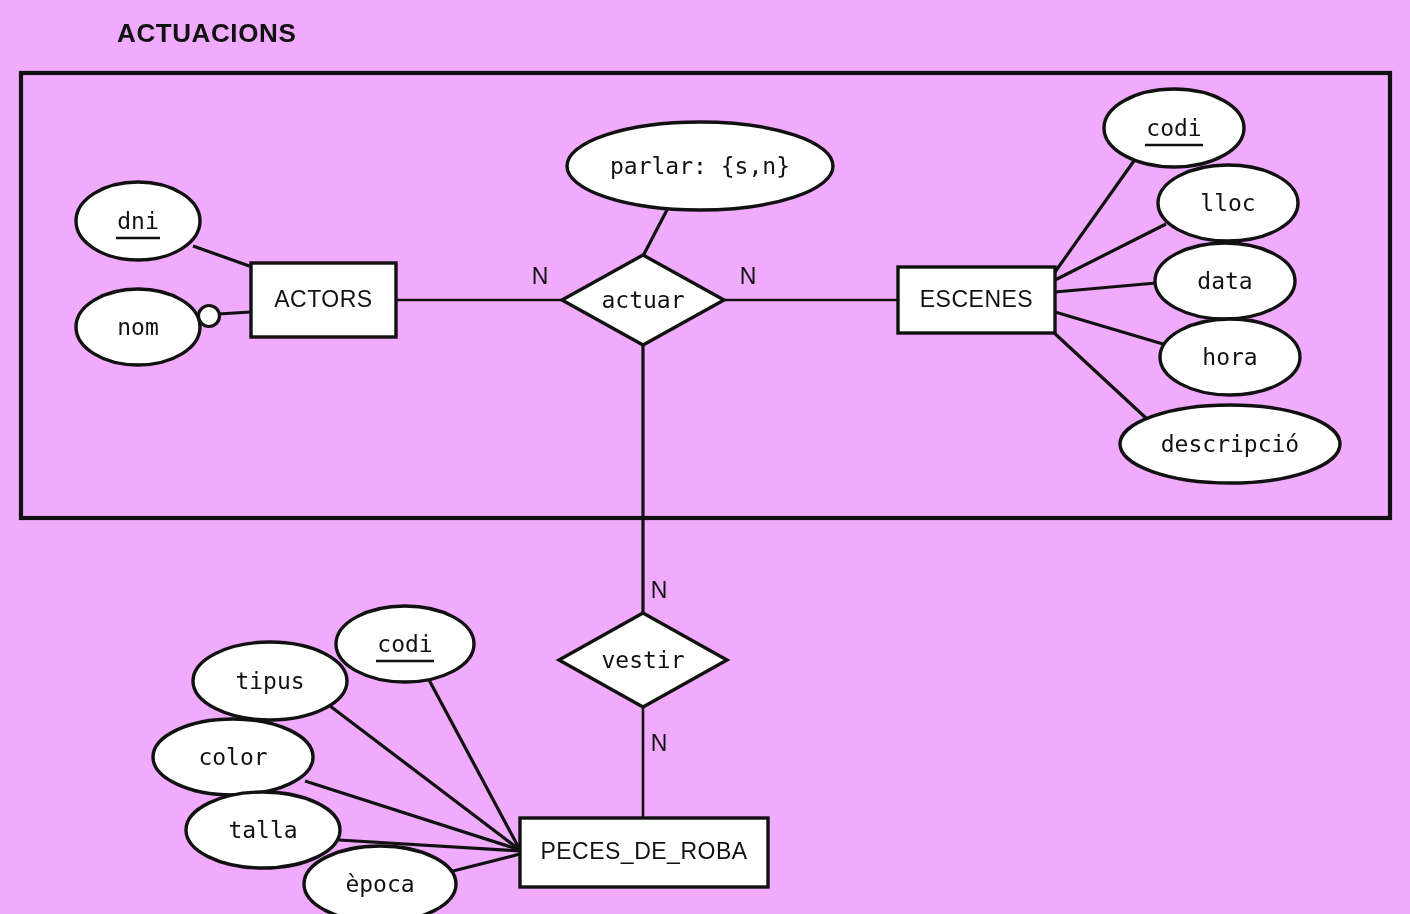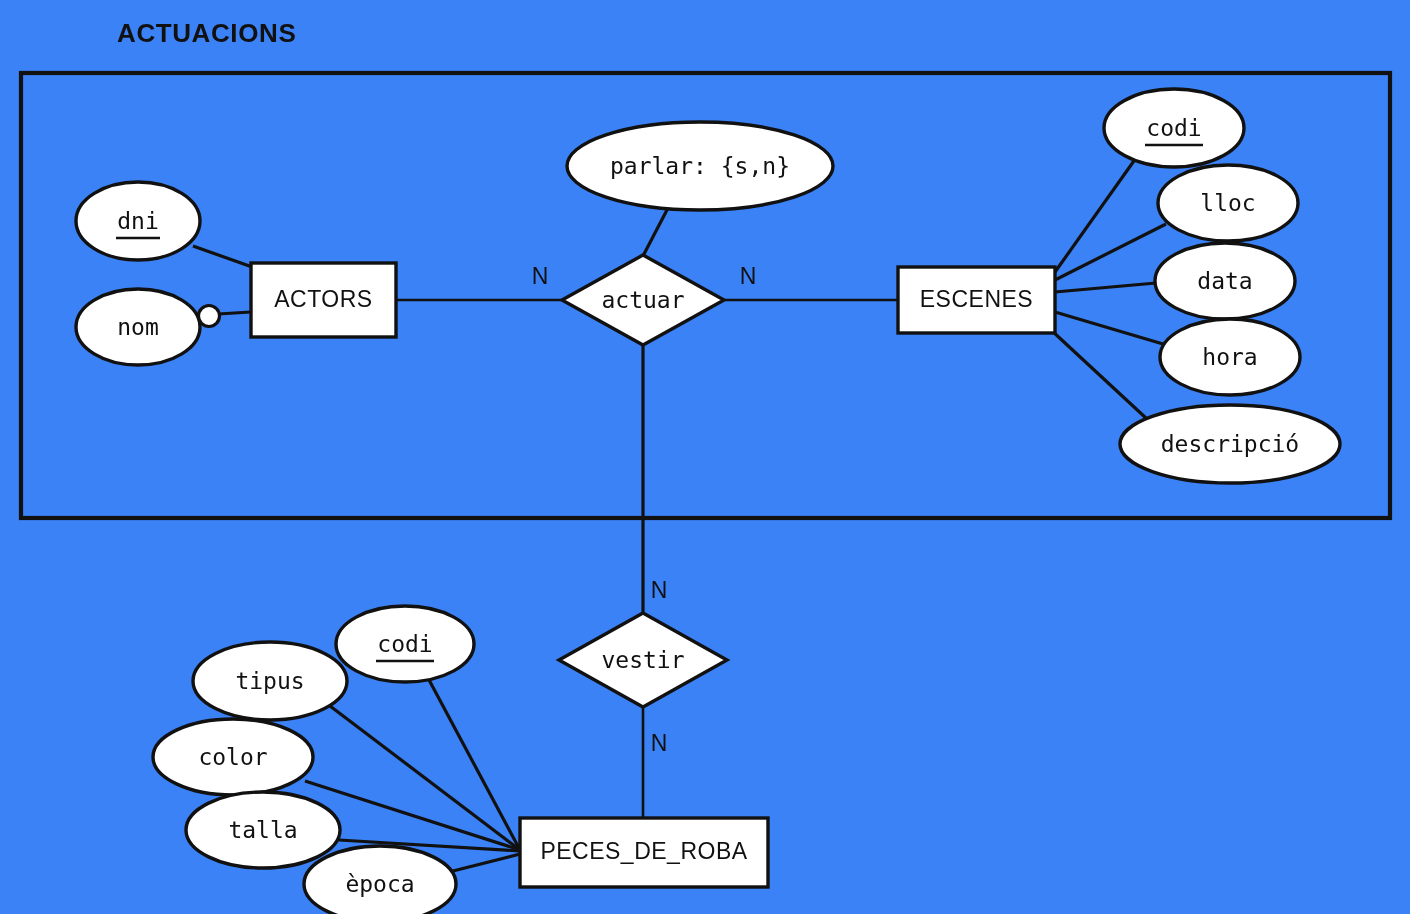--- a/index.html
+++ b/index.html
@@ -4,21 +4,21 @@
 <style>
   html, body {
     margin: 0;
     padding: 0;
     background: #ffffff;
   }
   #canvas {
     position: relative;
     width: 1410px;
     height: 914px;
-    background: #3b82f6;
+    background: #f0abfc;
     overflow: hidden;
   }
   #diagram-title {
     position: absolute;
     left: 117px;
     top: 18px;
     font-family: "Liberation Sans", sans-serif;
     font-weight: bold;
     font-size: 26px;
     letter-spacing: 0.6px;

